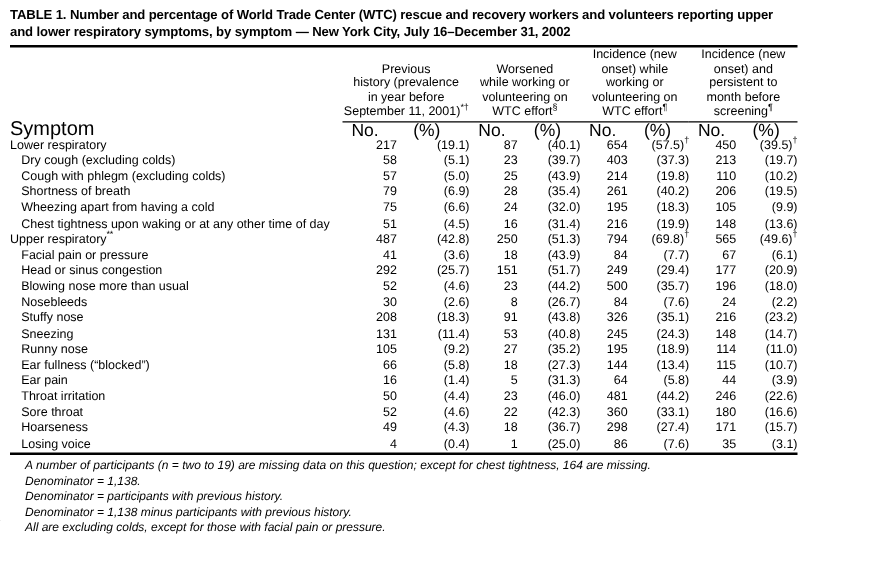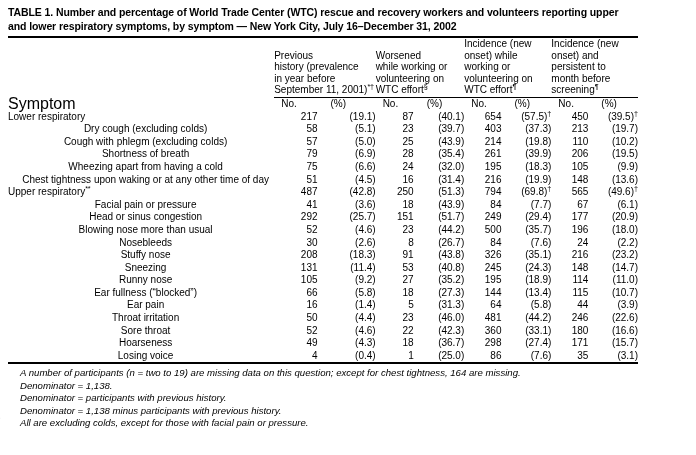--- a/index.html
+++ b/index.html
@@ -54,48 +54,49 @@
     white-space: nowrap;
   }
 
   
   col.c-sym  { width: 275px; }
   col.c-no   { width: 44px; }
   col.c-pct  { width: 59px; }
 
   
   .grp {
+    text-align: center;
     font-size: 10px;
     line-height: 11.6px;
     padding-bottom: 1px;
     white-space: normal;
   }
   .grp .ul {
     display: block;
     border-bottom: 1.4px solid #000;
     padding-bottom: 1px;
   }
   .sym-head {
     text-align: left;
     font-size: 16px;
     padding-bottom: 1px;
   }
   .colhead {
-    font-size: 10px;
+    font-size: 14px;
     padding-bottom: 1.5px;
   }
   .colhead.no  { text-align: left;  padding-left: 7px; }
   .colhead.pct { text-align: left;  padding-left: 13px; }
 
   
   td.lbl {
     text-align: left;
     padding-left: 0px;
   }
-  td.lbl.indent { padding-left: 9px; text-align: center; }
+  td.lbl.indent { padding-left: 9px; }
   td.num {
     text-align: right;
     padding-right: 4px;
   }
   td.pct {
     text-align: right;
     padding-right: 9px;
   }
   tr.datarow td { height: 12.6px; }
 
@@ -241,21 +242,21 @@
           <td class="num">110</td>
           <td class="pct">(10.2)</td>
         </tr>
         <tr class="datarow">
           <td class="lbl indent">Shortness of breath</td>
           <td class="num">79</td>
           <td class="pct">(6.9)</td>
           <td class="num">28</td>
           <td class="pct">(35.4)</td>
           <td class="num">261</td>
-          <td class="pct">(39.9)</td>
+          <td class="pct">(40.2)</td>
           <td class="num">206</td>
           <td class="pct">(19.5)</td>
         </tr>
         <tr class="datarow">
           <td class="lbl indent">Wheezing apart from having a cold</td>
           <td class="num">75</td>
           <td class="pct">(6.6)</td>
           <td class="num">24</td>
           <td class="pct">(32.0)</td>
           <td class="num">195</td>

